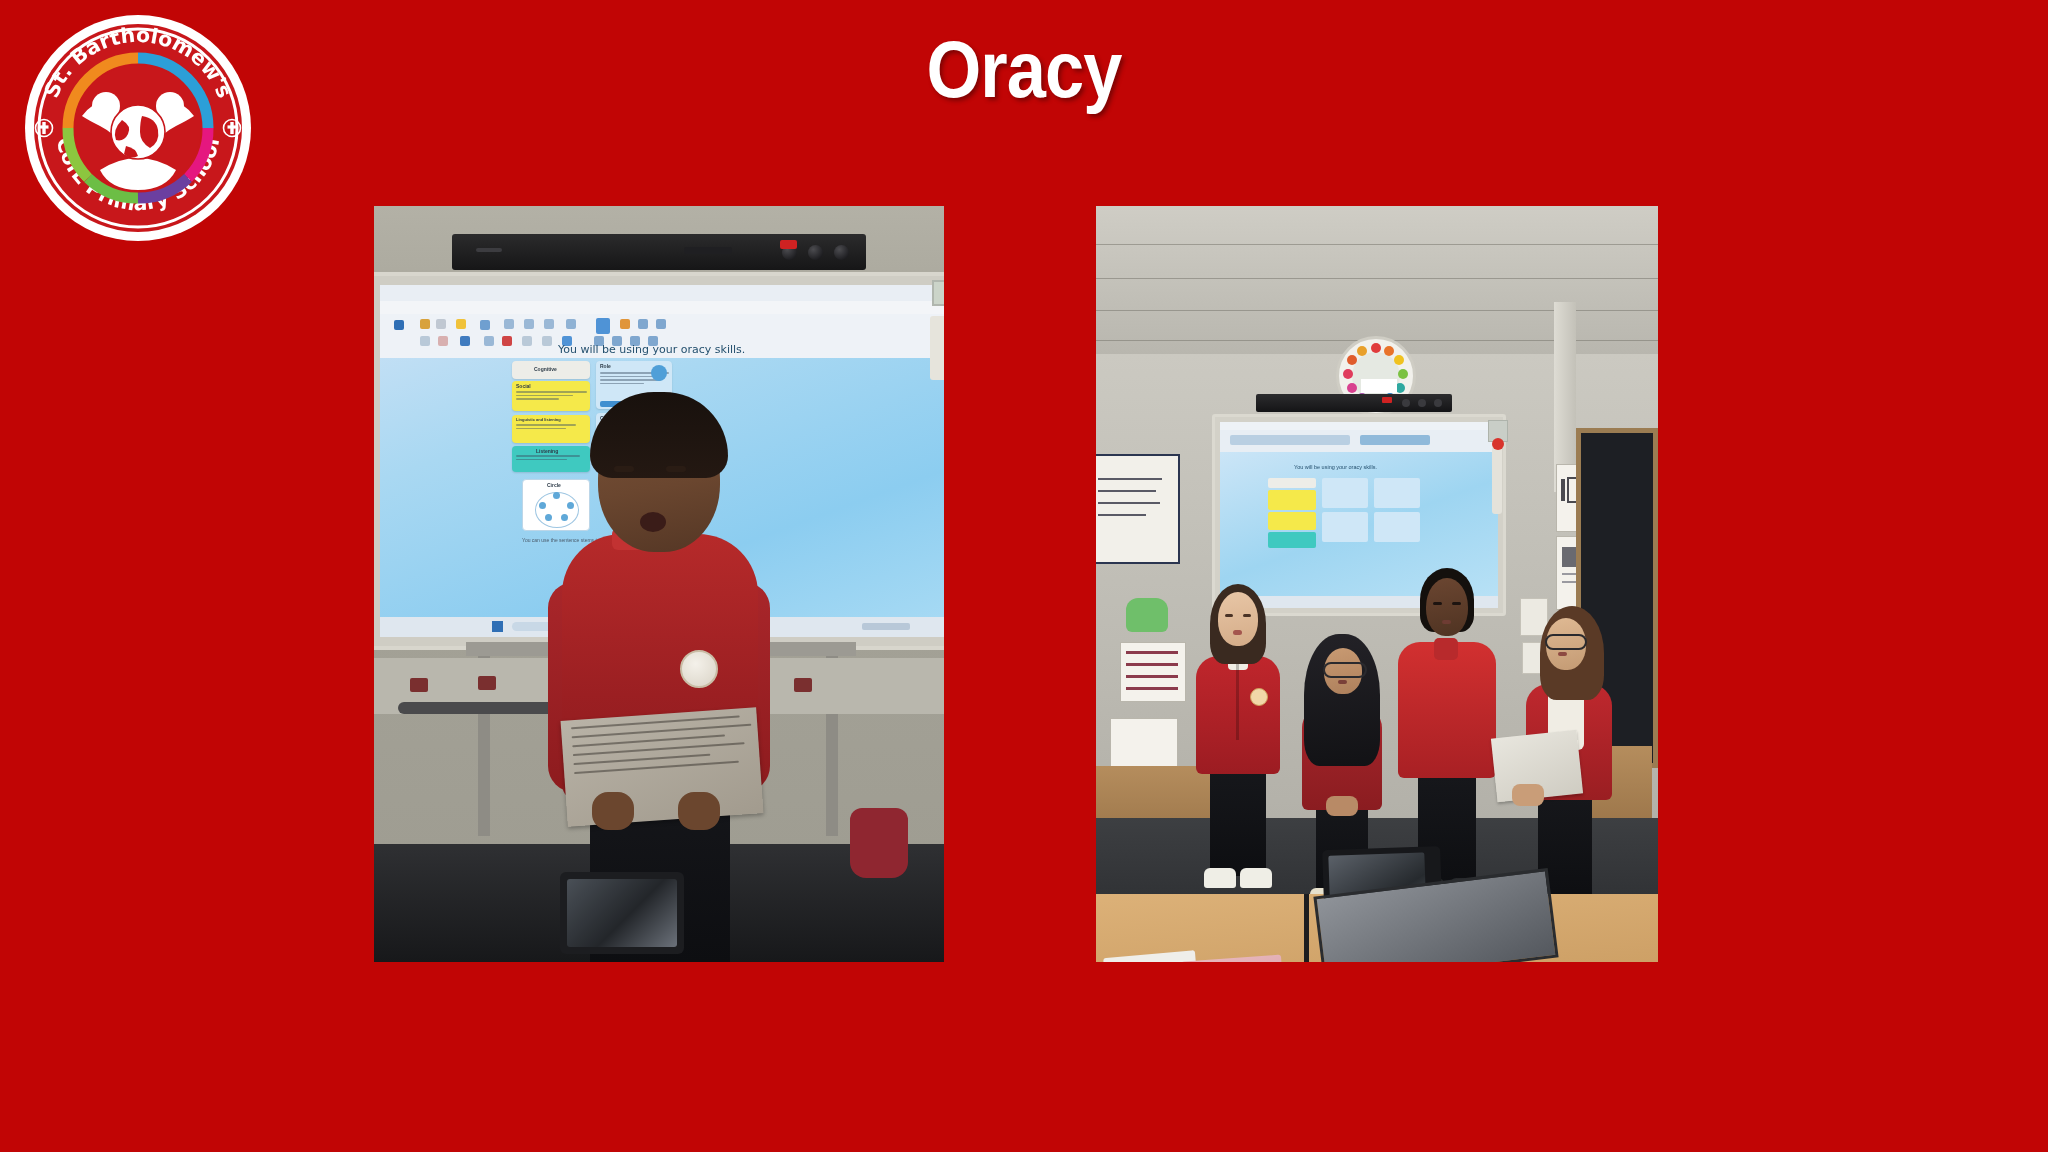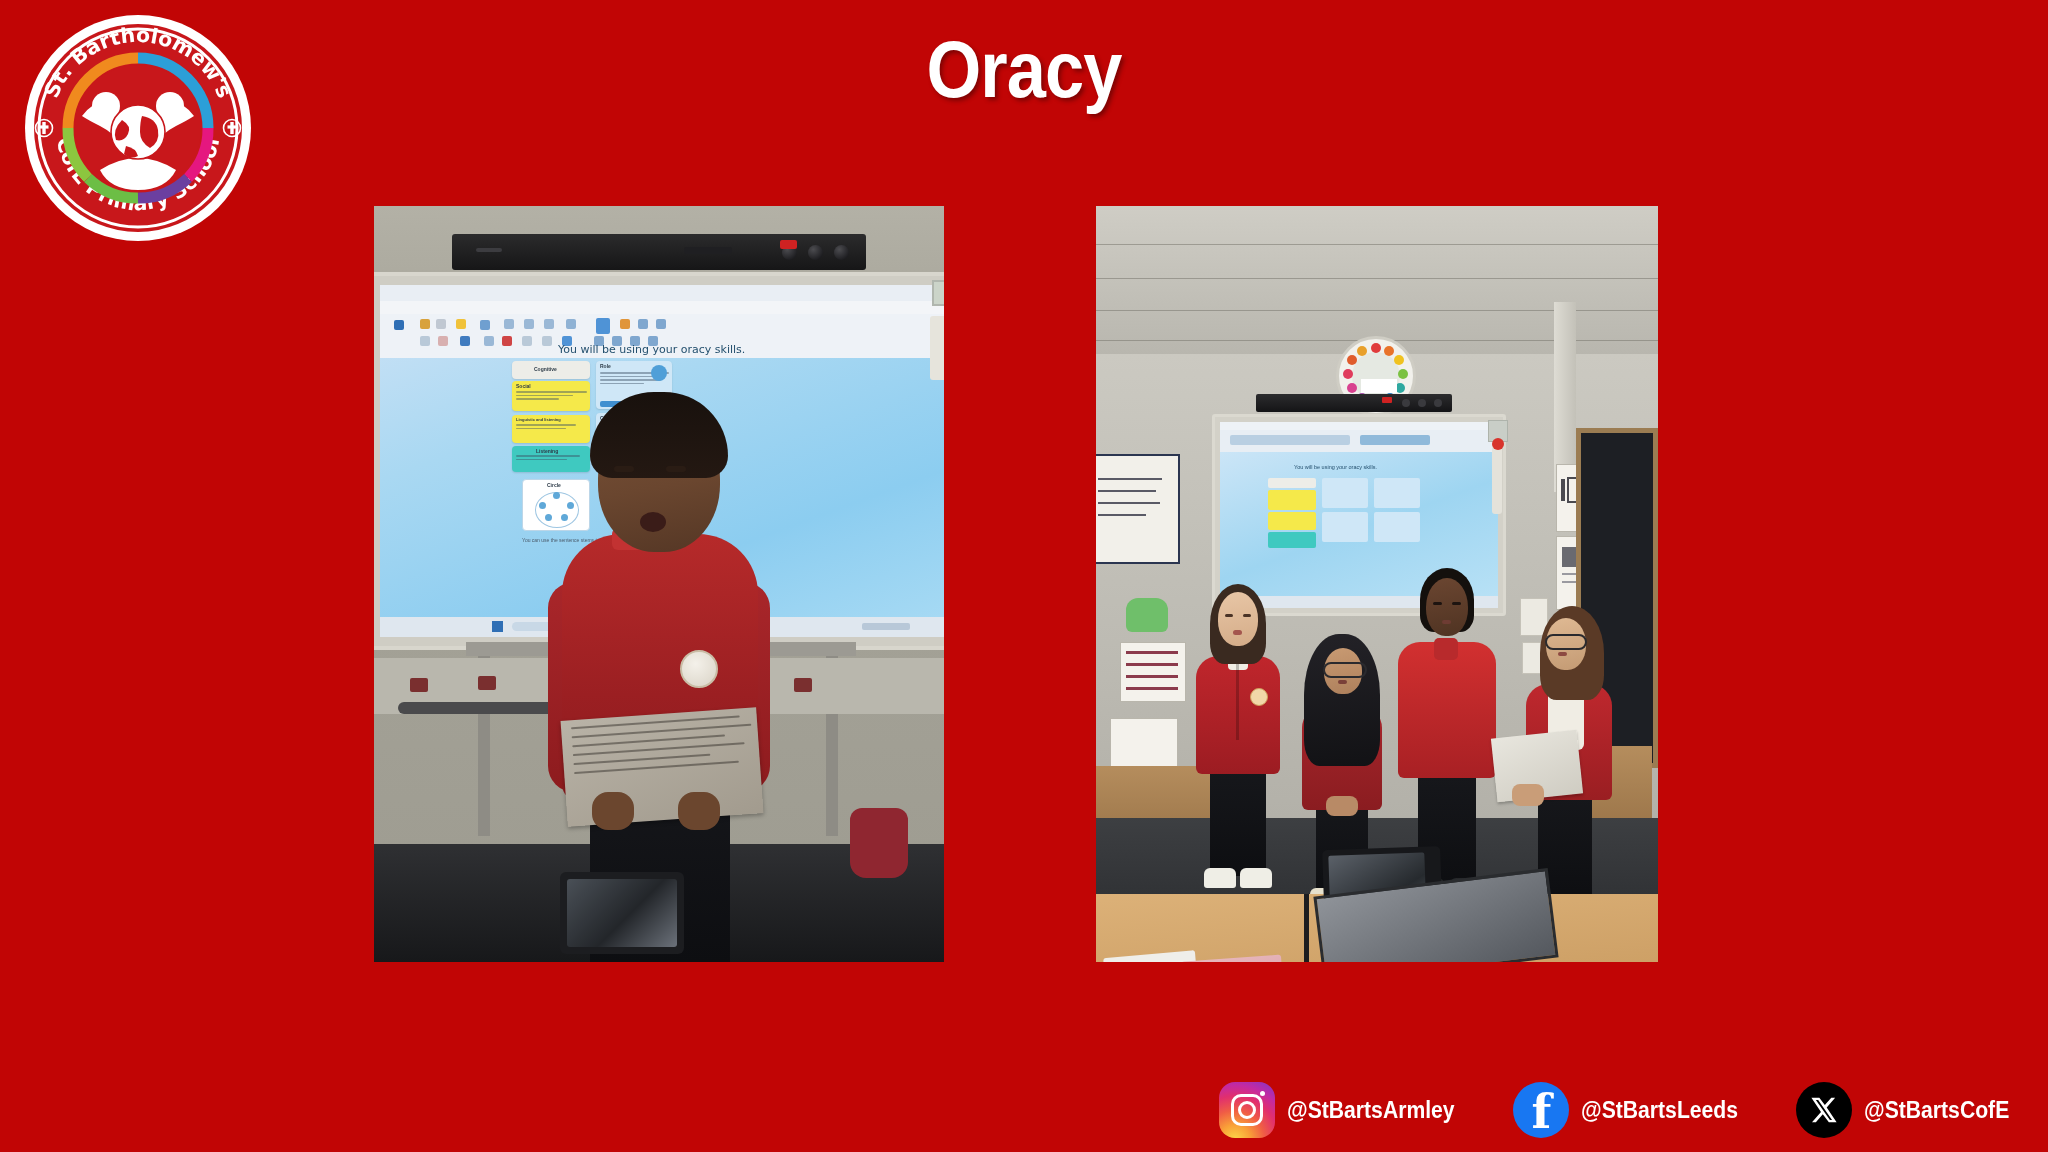--- a/index.html
+++ b/index.html
@@ -587,42 +587,14 @@
       </div>
 
       <div class="px" style="left:340px;top:752px;width:36px;height:34px;border:4px solid #2a2c2f;border-radius:50%;"></div>
 
       <div class="tablet-r"></div>
 
       <div class="mirror-r"></div>
     </div>
   </div>
 
-  <div id="social">
-
-    <div class="social-item">
-      <div class="ig-badge">
-        <div class="sq"></div>
-          <div class="ln"></div>
-          <div class="dt"></div>
-      </div>
-      <div class="social-handle">@StBartsArmley</div>
-    </div>
-
-    <div class="social-item">
-      <div class="fb-badge">
-        <div class="f">f</div>
-      </div>
-      <div class="social-handle">@StBartsLeeds</div>
-    </div>
-
-    <div class="social-item">
-      <div class="x-badge">
-        <svg viewBox="0 0 24 24" xmlns="http://www.w3.org/2000/svg">
-          <path fill="#ffffff" d="M18.24 1.5h3.31l-7.23 8.26L22.8 22.5h-6.63l-5.2-6.79-5.94 6.79H1.71l7.73-8.84L1.2 1.5h6.8l4.7 6.21L18.24 1.5Zm-1.16 19.02h1.83L7.0 3.38H5.03l12.05 17.14Z"></path>
-        </svg>
-      </div>
-      <div class="social-handle">@StBartsCofE</div>
-    </div>
-
-  </div>
 
 </div>
 
 </body></html>

